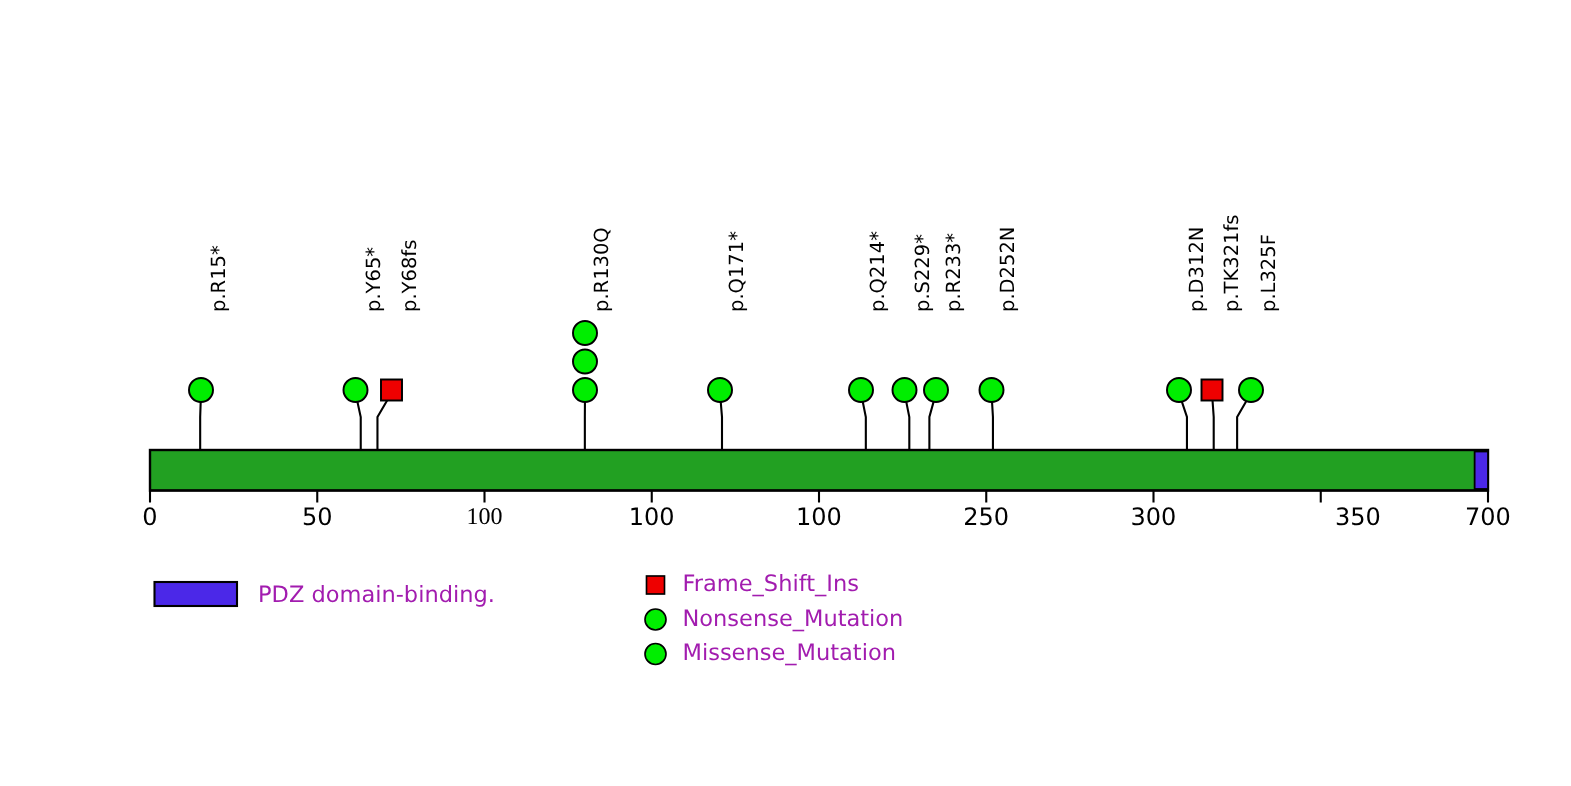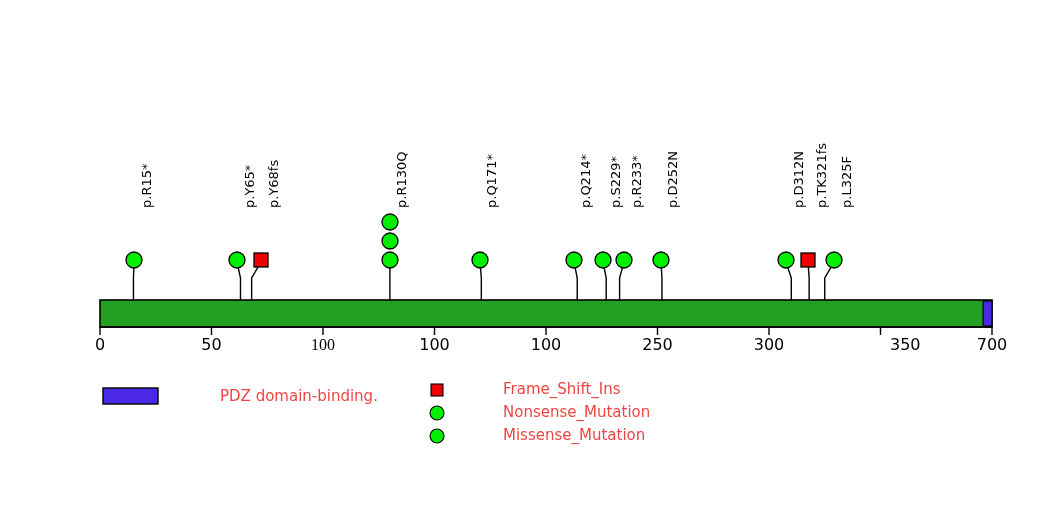--- a/index.html
+++ b/index.html
@@ -36,24 +36,23 @@
     font-size: 16px;
     color: #000000;
     white-space: nowrap;
     text-align: center;
     line-height: 1;
   }
   .legend-lbl {
     position: absolute;
     font-family: "DejaVu Sans", sans-serif;
     font-size: 15px;
-    color: #ef4444;
+    color: #a21caf;
     white-space: nowrap;
     line-height: 1;
-    margin-left: 48px;
   }
 </style>
 </head>
 <body>
 
 <svg id="plot" viewBox="0 0 1047 524" xmlns="http://www.w3.org/2000/svg">
   <rect x="0" y="0" width="1047" height="524" fill="#ffffff"></rect>
   <g id="stems-layer">
       <path d="M 133.45 327 L 133.45 278 L 134 262 L 134 260" fill="none" stroke="#000000" stroke-width="1.4"></path>
       <path d="M 240.49 327 L 240.49 278 L 237 262 L 237 260" fill="none" stroke="#000000" stroke-width="1.4"></path>

